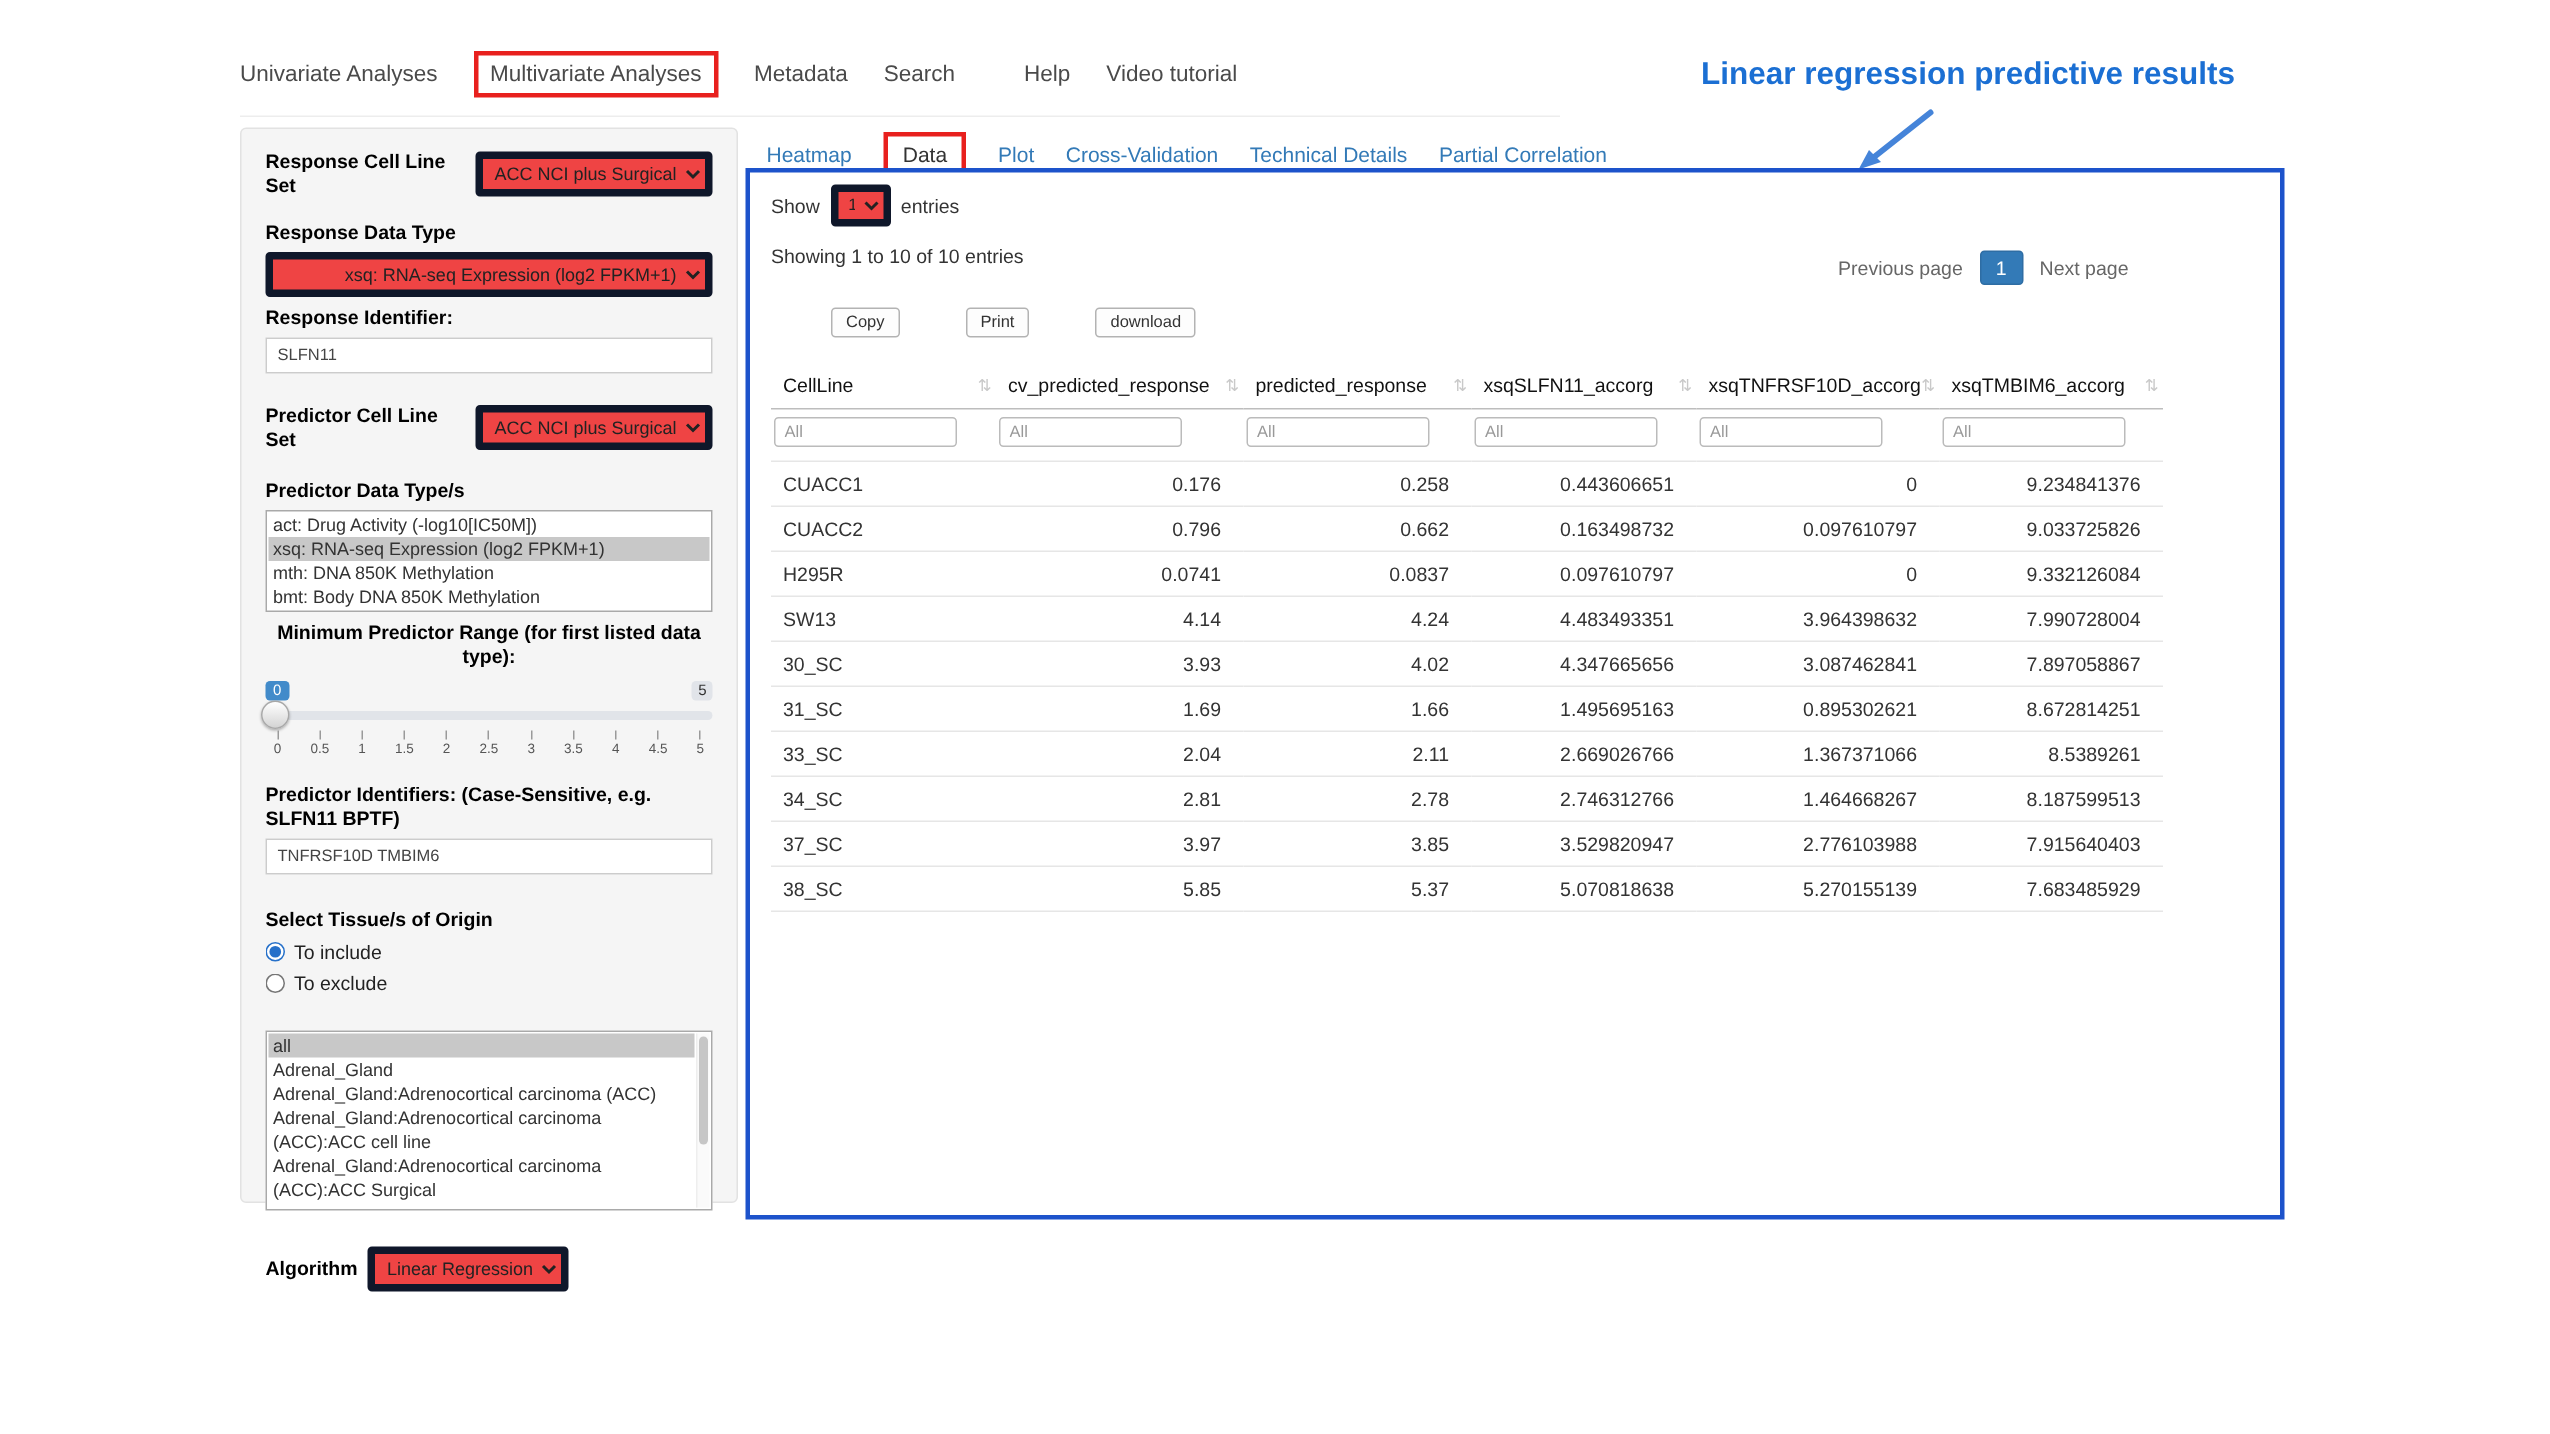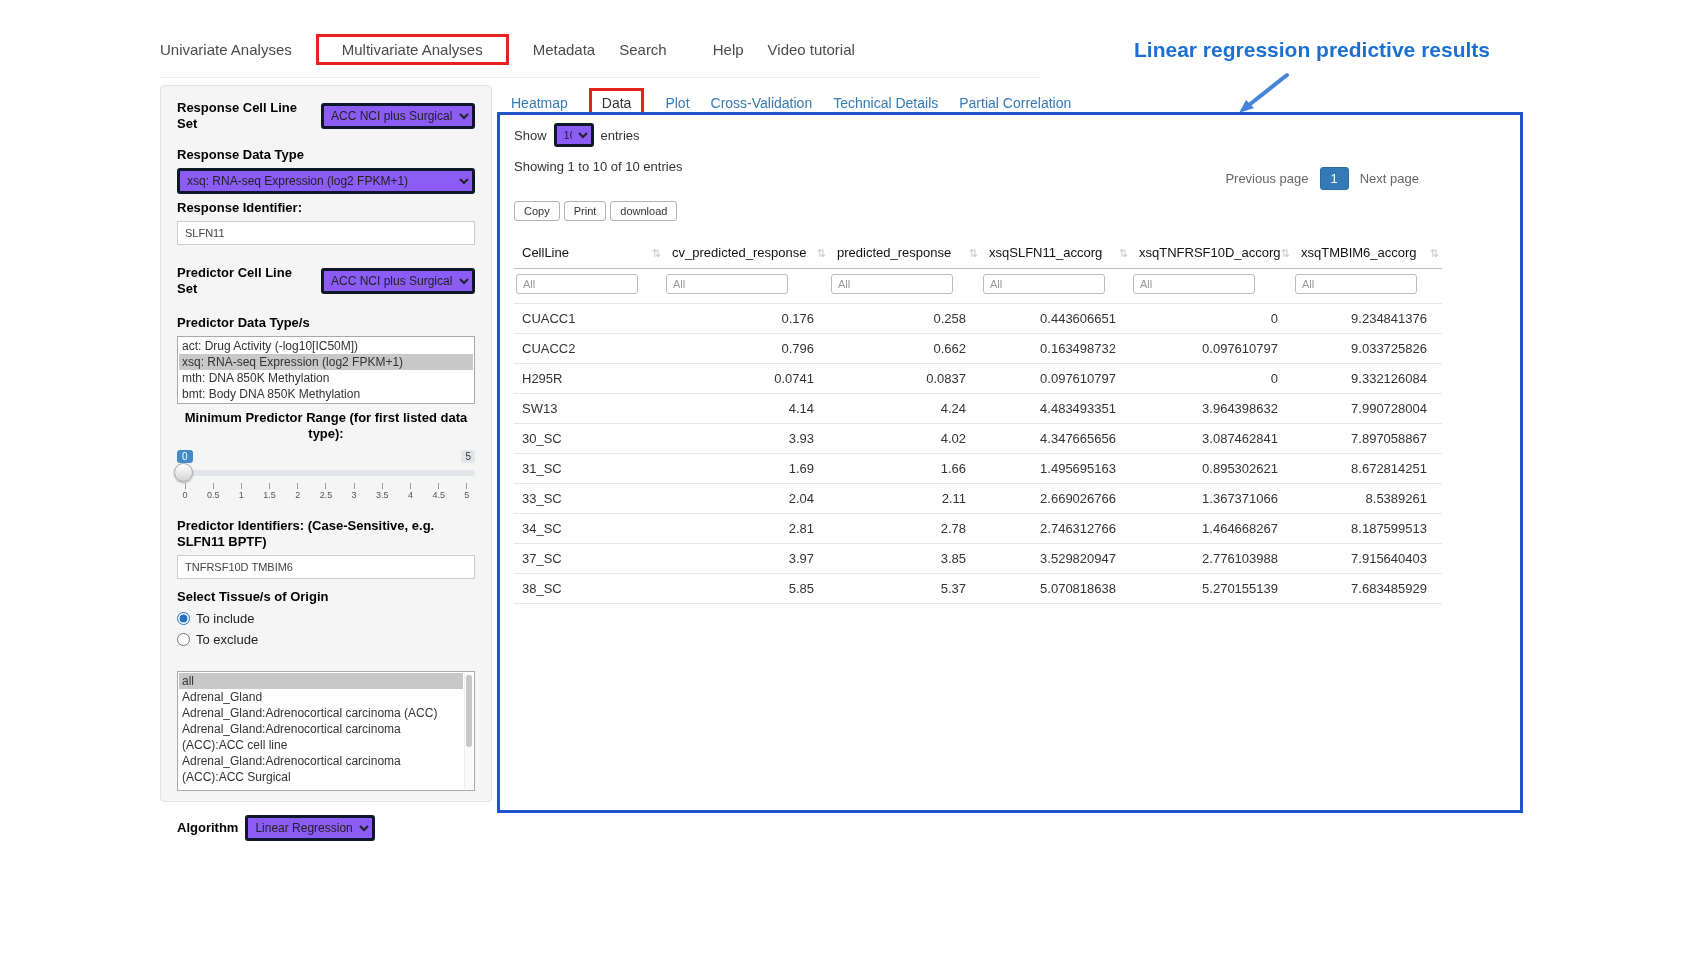--- a/index.html
+++ b/index.html
@@ -12,41 +12,41 @@
 
   
   .topnav {
     position:absolute; left:160px; top:34px; width:880px;
     display:flex; align-items:center; gap:24px;
     font-size:15px; color:#4a4a4a; padding-bottom:12px;
     border-bottom:1px solid #ededed;
   }
   .nav-item { white-space:nowrap; cursor:pointer; }
   .nav-gap { margin-left:22px; }
-  .red-box { border:3px solid #e8201e; padding:4px 23px; }
+  .red-box { border:3px solid #e8201e; padding:4px 8px; }
 
   
   .annotation {
     position:absolute; left:1000px; top:38px; width:490px;
     text-align:right; font-size:21px; font-weight:bold; color:#1b6fd3;
   }
   .annotation-arrow { position:absolute; left:1232px; top:72px; width:60px; height:44px; }
 
   
   .sidebar {
     position:absolute; left:160px; top:85px; width:332px; height:717px;
     background:#f5f5f5; border:1px solid #e2e2e2; border-radius:4px;
     padding:14px 16px; font-size:13px;
   }
   .grp { margin-bottom:15px; }
   .lbl { font-weight:bold; color:#000; font-size:13px; line-height:16px; }
   .inline-row { display:flex; align-items:center; gap:7px; }
   select {
-    font-size:12px; padding:2px 3px; border:3px solid #0f172a;
-    border-radius:3px; background:#8b5cf6; color:#222;
+    font-size:12px; padding:2px 3px; border:5px solid #0f172a;
+    border-radius:3px; background:#ef4444; color:#222;text-align:right;
   }
   .full-select { width:100%; margin-top:5px; }
   .text-input {
     width:100%; font-size:11px; padding:5px 7px; margin-top:5px;
     border:1px solid #ccc; border-radius:0; background:#fff; color:#444;
   }
   .listbox {
     margin-top:5px; background:#fff; border:1px solid #a9a9a9;
     font-size:12px; padding:1px; position:relative;
   }
@@ -101,21 +101,21 @@
     font-size:13px; color:#666;
   }
   .page-link { padding:4px 6px; cursor:pointer; }
   .page-current {
     background:#337ab7; border:1px solid #2e6da4; color:#fff;
     padding:3px 10px; border-radius:3px; cursor:pointer;
   }
   .btn-row { margin-top:27px; display:flex; gap:4px; }
   .sm-btn {
     font-family:"Liberation Sans", sans-serif; font-size:11px; color:#333;
-    padding:3px 9px; border:1px solid #b3b3b3; background:#fdfdfd; border-radius:3px; cursor:pointer;
+    padding:3px 9px; border:1px solid #b3b3b3; background:#fdfdfd; border-radius:3px; cursor:pointer;margin-left:40px;
   }
 
   table.data { border-collapse:collapse; margin-top:16px; width:928px; font-size:13px; table-layout:fixed; }
   th {
     text-align:left; font-weight:normal; color:#111; padding:8px 20px 8px 8px;
     border-bottom:1px solid #bdbdbd; position:relative; white-space:nowrap; cursor:pointer;
   }
   th .sort { position:absolute; right:3px; top:50%; transform:translateY(-50%); color:#c9c9c9; font-size:11px; }
   td { padding:7px 8px; border-bottom:1px solid #e6e6e6; overflow:hidden; white-space:nowrap; }
   td.cell-name { text-align:left; color:#333; }
@@ -229,21 +229,21 @@
             <em>4.5</em>
           </span>
         <span class="tick">
             <i></i>
             <em>5</em>
           </span>
       </div>
     </div>
   </div>
 
-  <div class="grp" style="margin-bottom:10px;">
+  <div class="grp" style="margin-bottom:22px;">
     <div class="lbl">Predictor Identifiers: (Case-Sensitive, e.g. SLFN11 BPTF)</div>
     <input class="text-input" type="text" value="TNFRSF10D TMBIM6" style="">
   </div>
 
   <div class="grp" style="margin-bottom:16px;">
     <div class="lbl">Select Tissue/s of Origin</div>
     <label class="radio-row">
       <input type="radio" name="tissue-mode" checked="" style="">
       <span>To include</span>
     </label>

